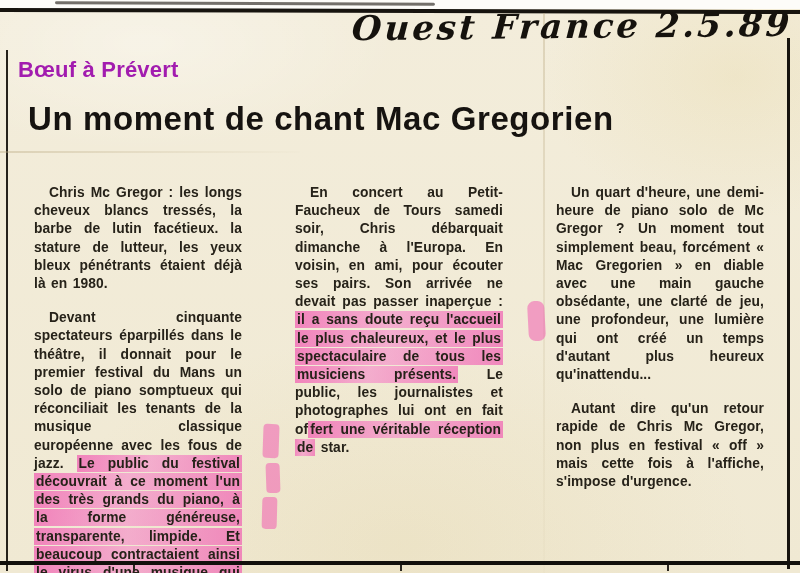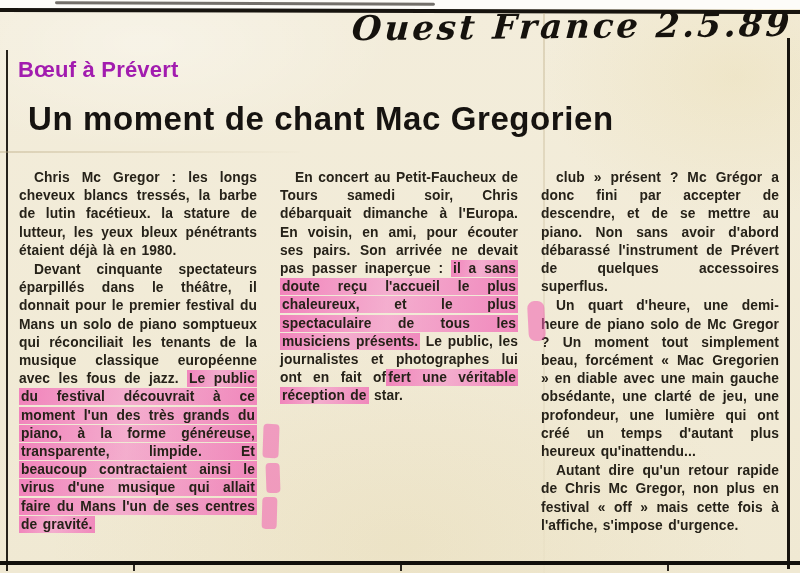--- a/index.html
+++ b/index.html
@@ -51,21 +51,21 @@
   
   .columns{
     position:absolute;left:18px;top:168px;width:762px;
     display:flex;gap:21px;
   }
   .col{
     width:240px;flex:0 0 240px;
     font-size:13.8px;line-height:18.2px;font-weight:bold;
     color:#262219;text-align:justify;word-spacing:1.4px;letter-spacing:.1px;
   }
-  .col p{margin:1px;text-indent:15px;}
+  .col p{margin:16px;text-indent:15px;}
   .hl{
     background:linear-gradient(97deg, rgba(241,92,177,.72), rgba(246,130,201,.58) 45%, rgba(240,95,178,.70));
     box-decoration-break:clone;-webkit-box-decoration-break:clone;
     padding:1px 2px;
   }
 
   
   .bleed{position:absolute;background:rgba(240,92,177,.55);border-radius:4px;}
   .bleed-1a{left:263px;top:424px;width:16px;height:34px;transform:rotate(2deg);}
   .bleed-1b{left:266px;top:463px;width:14px;height:30px;transform:rotate(-2deg);}
@@ -91,21 +91,20 @@
 
 <div class="columns" id="columns">
     <div class="col">
       <p><span>Chris Mc Gregor : les longs cheveux blancs tressés, la barbe de lutin facétieux. la stature de lutteur, les yeux bleux pénétrants étaient déjà là en 1980.</span></p>
       <p><span>Devant cinquante spectateurs éparpillés dans le théâtre, il donnait pour le premier festival du Mans un solo de piano somptueux qui réconciliait les tenants de la musique classique européenne avec les fous de jazz. </span><span class="hl">Le public du festival découvrait à ce moment l'un des très grands du piano, à la forme généreuse, transparente, limpide. Et beaucoup contractaient ainsi le virus d'une musique qui allait faire du Mans l'un de ses centres de gravité.</span></p>
     </div>
     <div class="col">
       <p><span>En concert au Petit-Faucheux de Tours samedi soir, Chris débarquait dimanche à l'Europa. En voisin, en ami, pour écouter ses pairs. Son arrivée ne devait pas passer inaperçue : </span><span class="hl">il a sans doute reçu l'accueil le plus chaleureux, et le plus spectaculaire de tous les musiciens présents.</span><span> Le public, les journalistes et photographes lui ont en fait of</span><span class="hl">fert une véritable réception de</span><span> star.</span></p>
     </div>
     <div class="col">
-      <p><span>club » présent ? Mc Grégor a donc fini par accepter de descendre, et de se mettre au piano. Non sans avoir d'abord débarassé l'instrument de Prévert de quelques accessoires superflus.</span></p>
       <p><span>Un quart d'heure, une demi-heure de piano solo de Mc Gregor ? Un moment tout simplement beau, forcément « Mac Gregorien » en diable avec une main gauche obsédante, une clarté de jeu, une profondeur, une lumière qui ont créé un temps d'autant plus heureux qu'inattendu...</span></p>
       <p><span>Autant dire qu'un retour rapide de Chris Mc Gregor, non plus en festival « off » mais cette fois à l'affiche, s'impose d'urgence.</span></p>
     </div>
   </div>
 
 <div class="bleed bleed-1a"></div>
 <div class="bleed bleed-1b"></div>
 <div class="bleed bleed-1c"></div>
 <div class="bleed bleed-2"></div>
 

